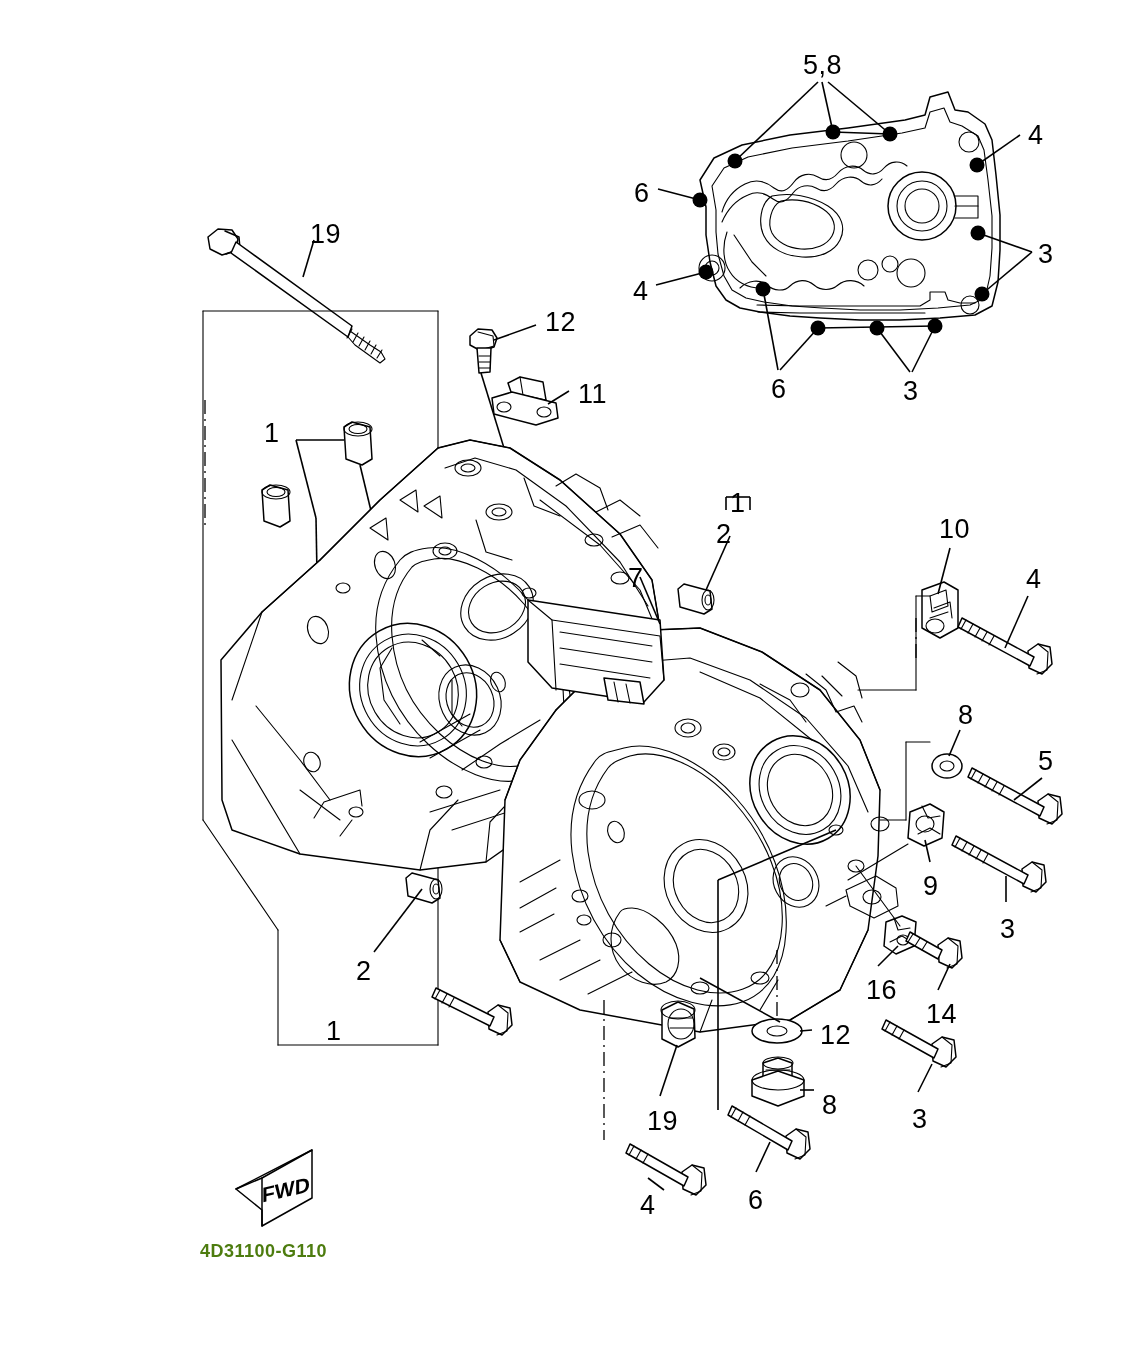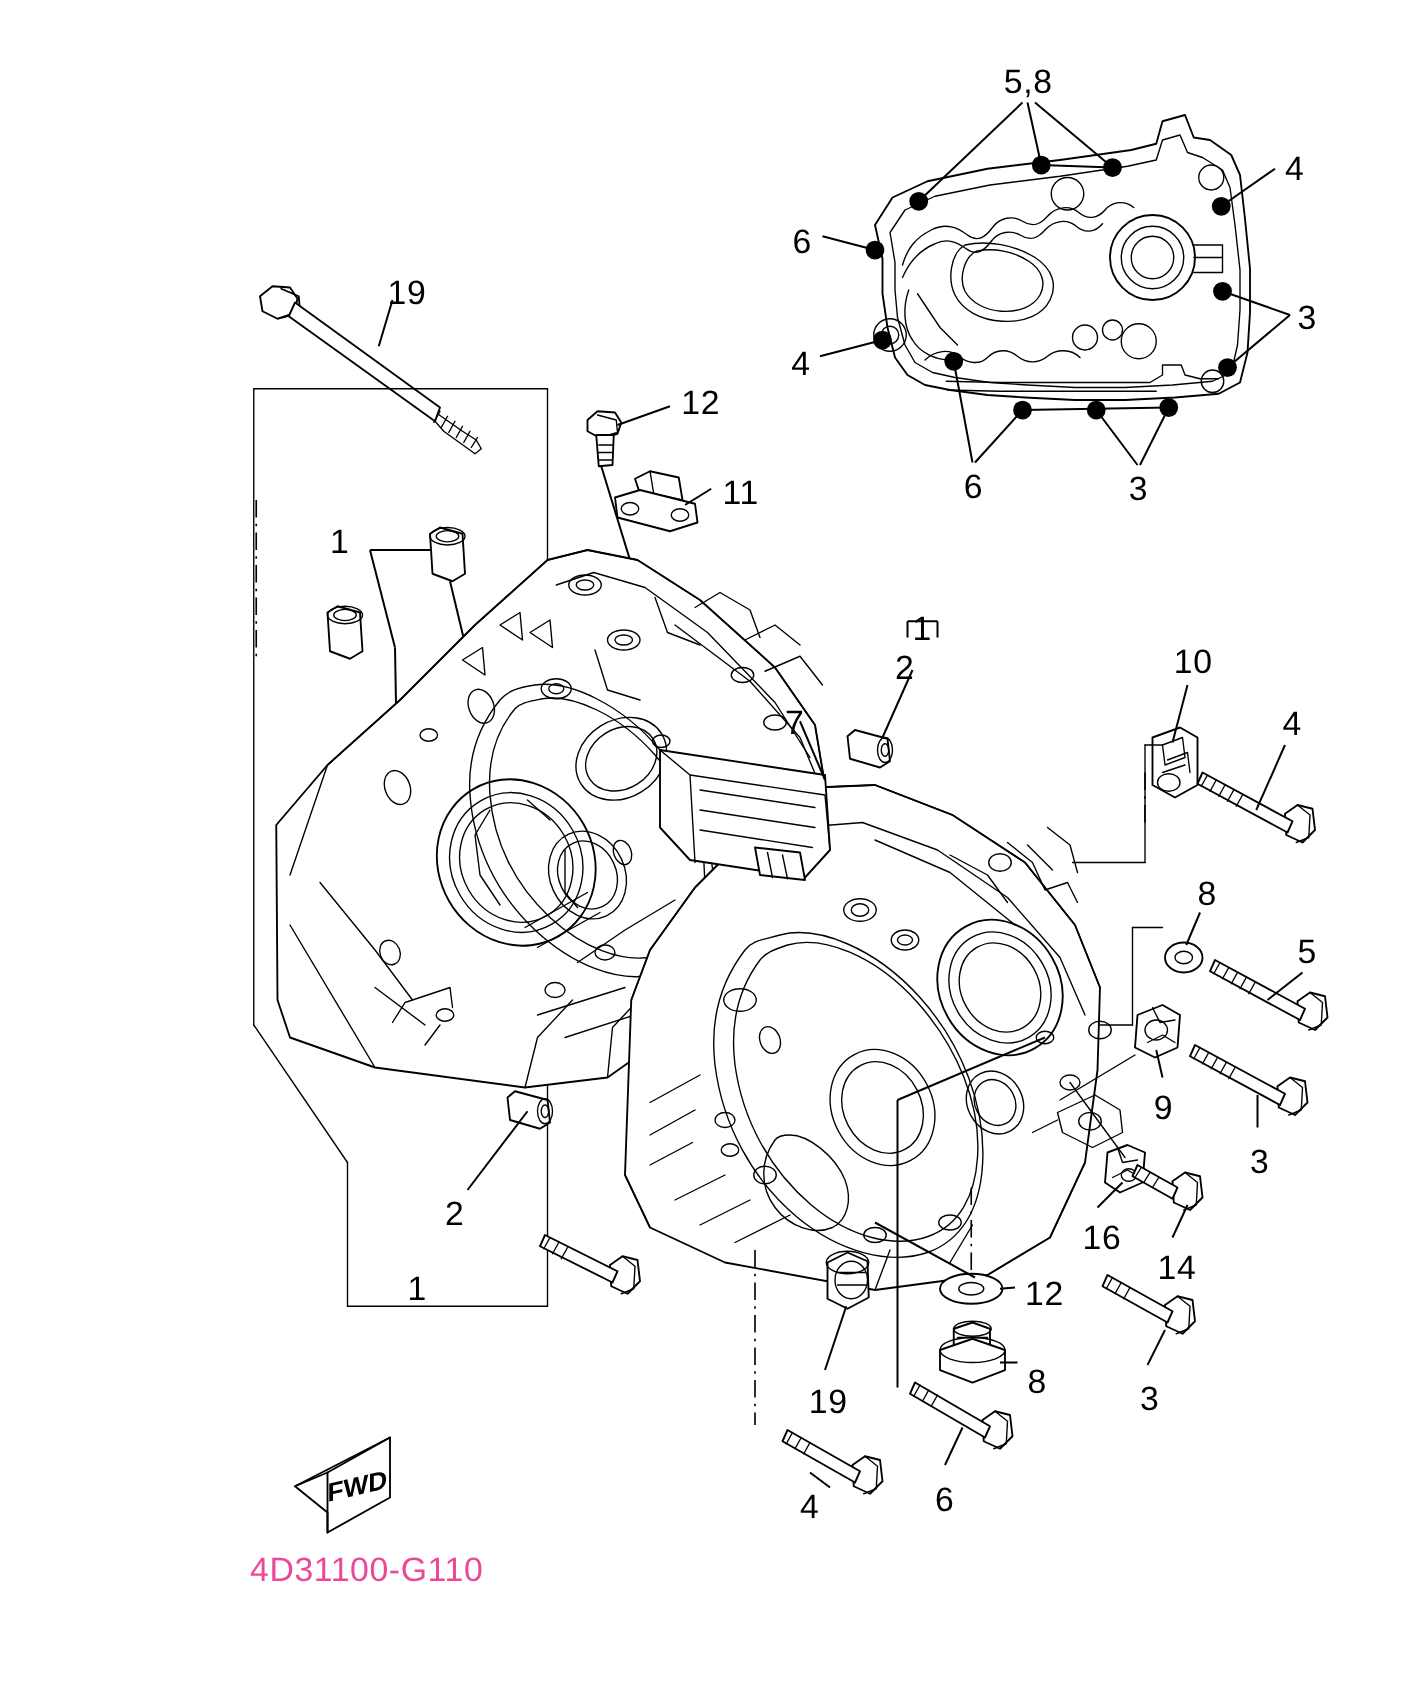--- a/index.html
+++ b/index.html
@@ -72,24 +72,25 @@
     color: #000000;
     line-height: 1;
     white-space: nowrap;
     letter-spacing: 0.5px;
   }
   #diagram-code {
     position: absolute;
     left: 200px;
     top: 1241px;
     font-family: "Liberation Sans", sans-serif;
-    font-size: 27px;
-    color: #ec4899;
+    font-size: 18px;
+    color: #4d7c0f;
     letter-spacing: 0.5px;
     white-space: nowrap;
+    font-weight: bold;
   }
   #fwd-label {
     position: absolute;
     left: 262px;
     top: 1178px;
     font-family: "Liberation Sans", sans-serif;
     font-size: 21px;
     font-weight: bold;
     color: #000000;
     transform: skewY(-13deg);

